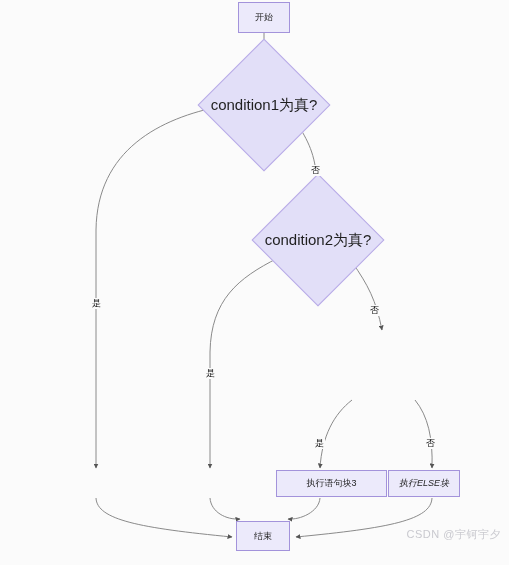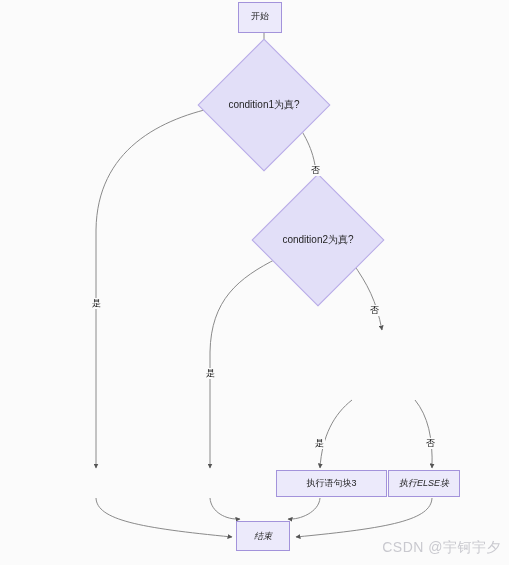--- a/index.html
+++ b/index.html
@@ -21,30 +21,30 @@
   }
   .diamond-wrap{position:absolute;}
   .diamond-shape{
     position:absolute;left:0;top:0;width:100%;height:100%;
     background:#E2DFF8;border:1px solid #B7AAE6;
     transform:rotate(45deg);box-sizing:border-box;
   }
   .diamond-label{
     position:absolute;left:0;top:0;width:100%;height:100%;
     display:flex;align-items:center;justify-content:center;
-    font-size:10px;color:#1f1f1f;white-space:nowrap;
+    font-size:15px;color:#1f1f1f;white-space:nowrap;
   }
   .edge-label{
     position:absolute;font-size:9px;color:#111;
     background:#fbfbfb;padding:1px 1px;line-height:1;
     white-space:nowrap;
   }
   .watermark{
-    position:absolute;right:8px;bottom:8px;
-    font-size:14px;color:#c9c9cf;white-space:nowrap;
+    position:absolute;right:8px;bottom:23px;
+    font-size:11px;color:#c9c9cf;white-space:nowrap;
     letter-spacing:.5px;
   }
 </style>
 </head>
 <body>
 
 <div id="canvas">
 
   <svg viewBox="0 0 509 565">
     <defs>
@@ -71,37 +71,37 @@
       <path d="M 96,498 C 97,520 140,528 232,537"></path>
 
       <path d="M 210,498 C 211,512 226,520 240,519"></path>
 
       <path d="M 320,498 C 319,512 300,520 288,519"></path>
 
       <path d="M 432,498 C 431,520 390,528 296,537"></path>
     </g>
   </svg>
 
-  <div class="node box" style="left:238px;top:2px;width:44px;height:31px;font-family:Liberation Mono, monospace;">开始</div>
+  <div class="node box" style="left:238px;top:2px;width:52px;height:31px;">开始</div>
 
   <div class="diamond-wrap" style="left:217px;top:58px;width:94px;height:94px;">
     <div class="diamond-shape"></div>
     <div class="diamond-label">condition1为真?</div>
   </div>
 
   <div class="diamond-wrap" style="left:271px;top:193px;width:94px;height:94px;">
     <div class="diamond-shape"></div>
     <div class="diamond-label">condition2为真?</div>
   </div>
 
 
   <div class="node box" style="left:276px;top:470px;width:111px;height:27px;">执行语句块3</div>
   <div class="node box" style="left:388px;top:470px;width:72px;height:27px;font-style:italic;">执行ELSE块</div>
 
-  <div class="node box" style="left:236px;top:521px;width:54px;height:30px;font-style:italic;">结束</div>
+  <div class="node box" style="left:236px;top:521px;width:54px;height:30px;">结束</div>
 
   <div class="edge-label" style="left:91px;top:298px;">是</div>
   <div class="edge-label" style="left:310px;top:165px;">否</div>
   <div class="edge-label" style="left:205px;top:368px;">是</div>
   <div class="edge-label" style="left:369px;top:305px;">否</div>
   <div class="edge-label" style="left:314px;top:438px;">是</div>
   <div class="edge-label" style="left:425px;top:438px;">否</div>
 
   <div class="watermark">CSDN @宇钶宇夕</div>
 </div>

